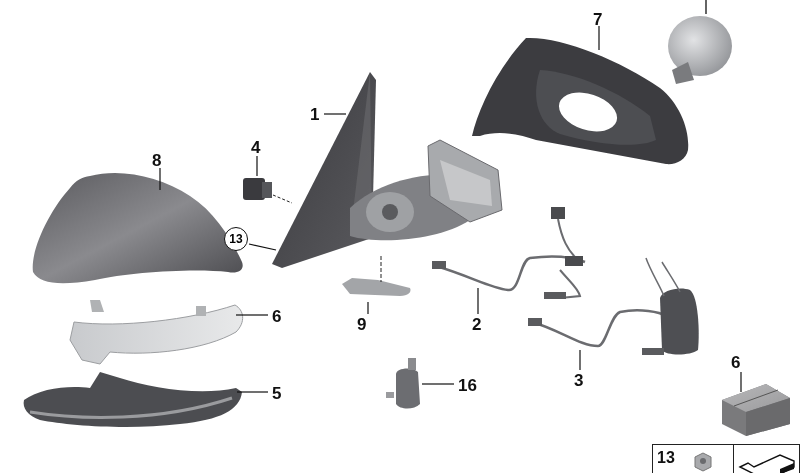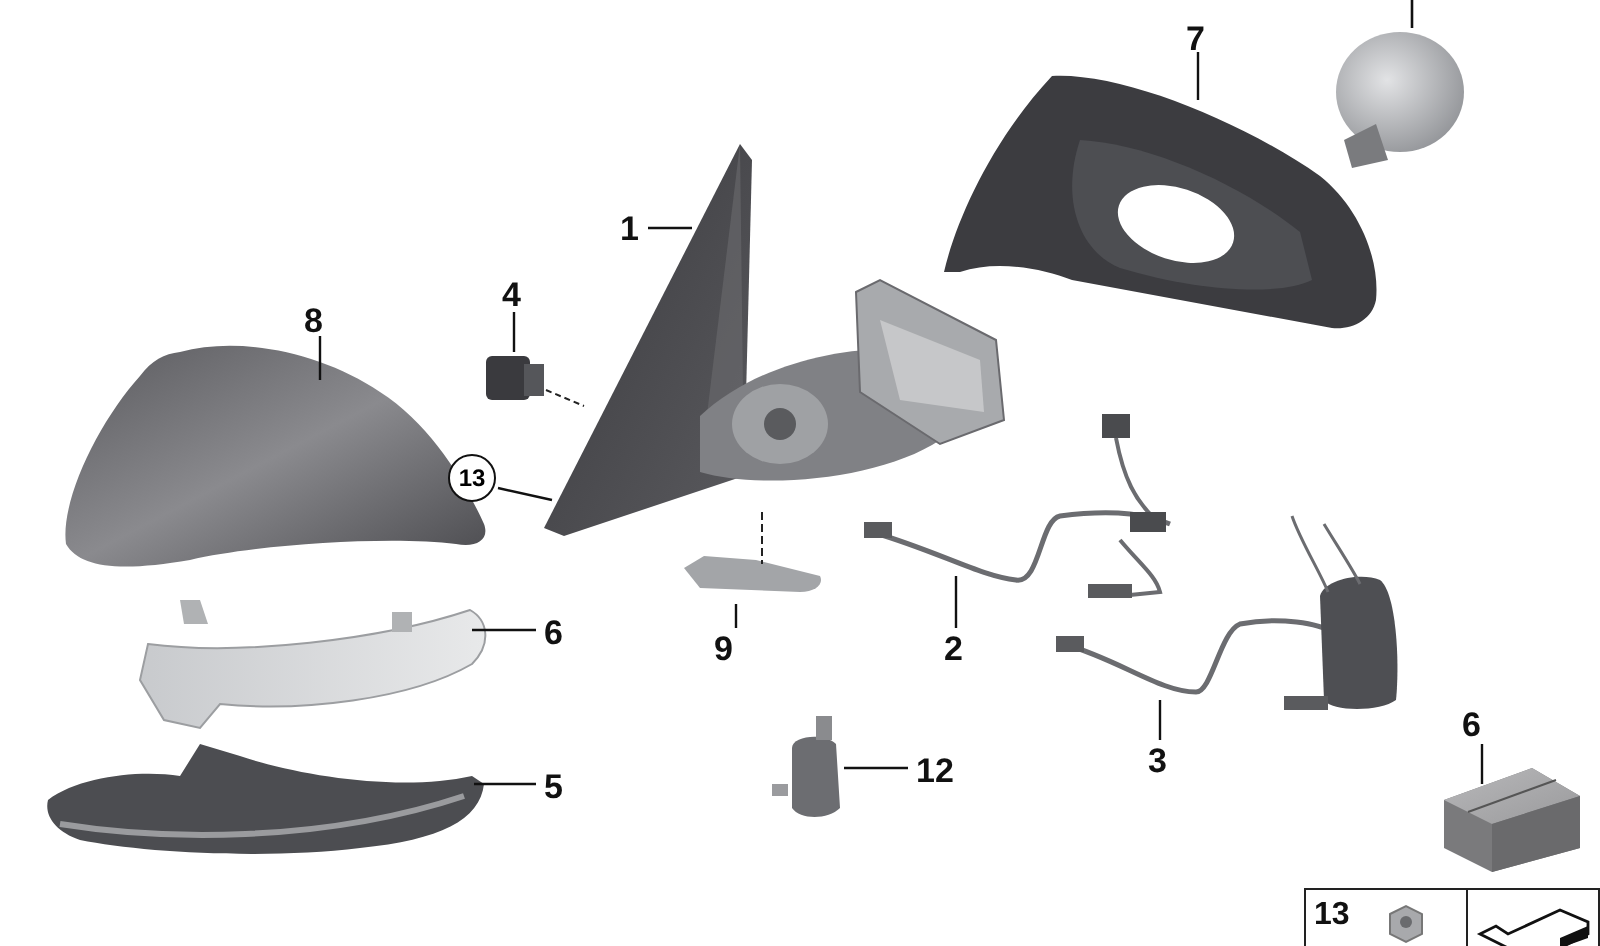--- a/index.html
+++ b/index.html
@@ -143,21 +143,21 @@
 <div class="callout" style="left:152px; top:152px;">8</div>
 <div class="callout" style="left:251px; top:139px;">4</div>
 <div class="callout" style="left:310px; top:106px;">1</div>
 <div class="callout" style="left:593px; top:11px;">7</div>
 <div class="circled" style="left:224px; top:227px;">13</div>
 <div class="callout" style="left:272px; top:308px;">6</div>
 <div class="callout" style="left:272px; top:385px;">5</div>
 <div class="callout" style="left:357px; top:316px;">9</div>
 <div class="callout" style="left:472px; top:316px;">2</div>
 <div class="callout" style="left:574px; top:372px;">3</div>
-<div class="callout" style="left:458px; top:377px;">12</div>
+<div class="callout" style="left:458px; top:377px;">16</div>
 <div class="callout" style="left:731px; top:354px;">6</div>
 
 <div class="legend-box">
   <div class="legend-cell left">
     <span class="legend-num">13</span>
     <svg width="80" height="29">
       <polygon points="42,12 50,8 58,12 58,22 50,26 42,22" fill="#a8a9ac" stroke="#777" stroke-width="1"></polygon>
       <circle cx="50" cy="16" r="3" fill="#6a6b6e"></circle>
     </svg>
   </div>

